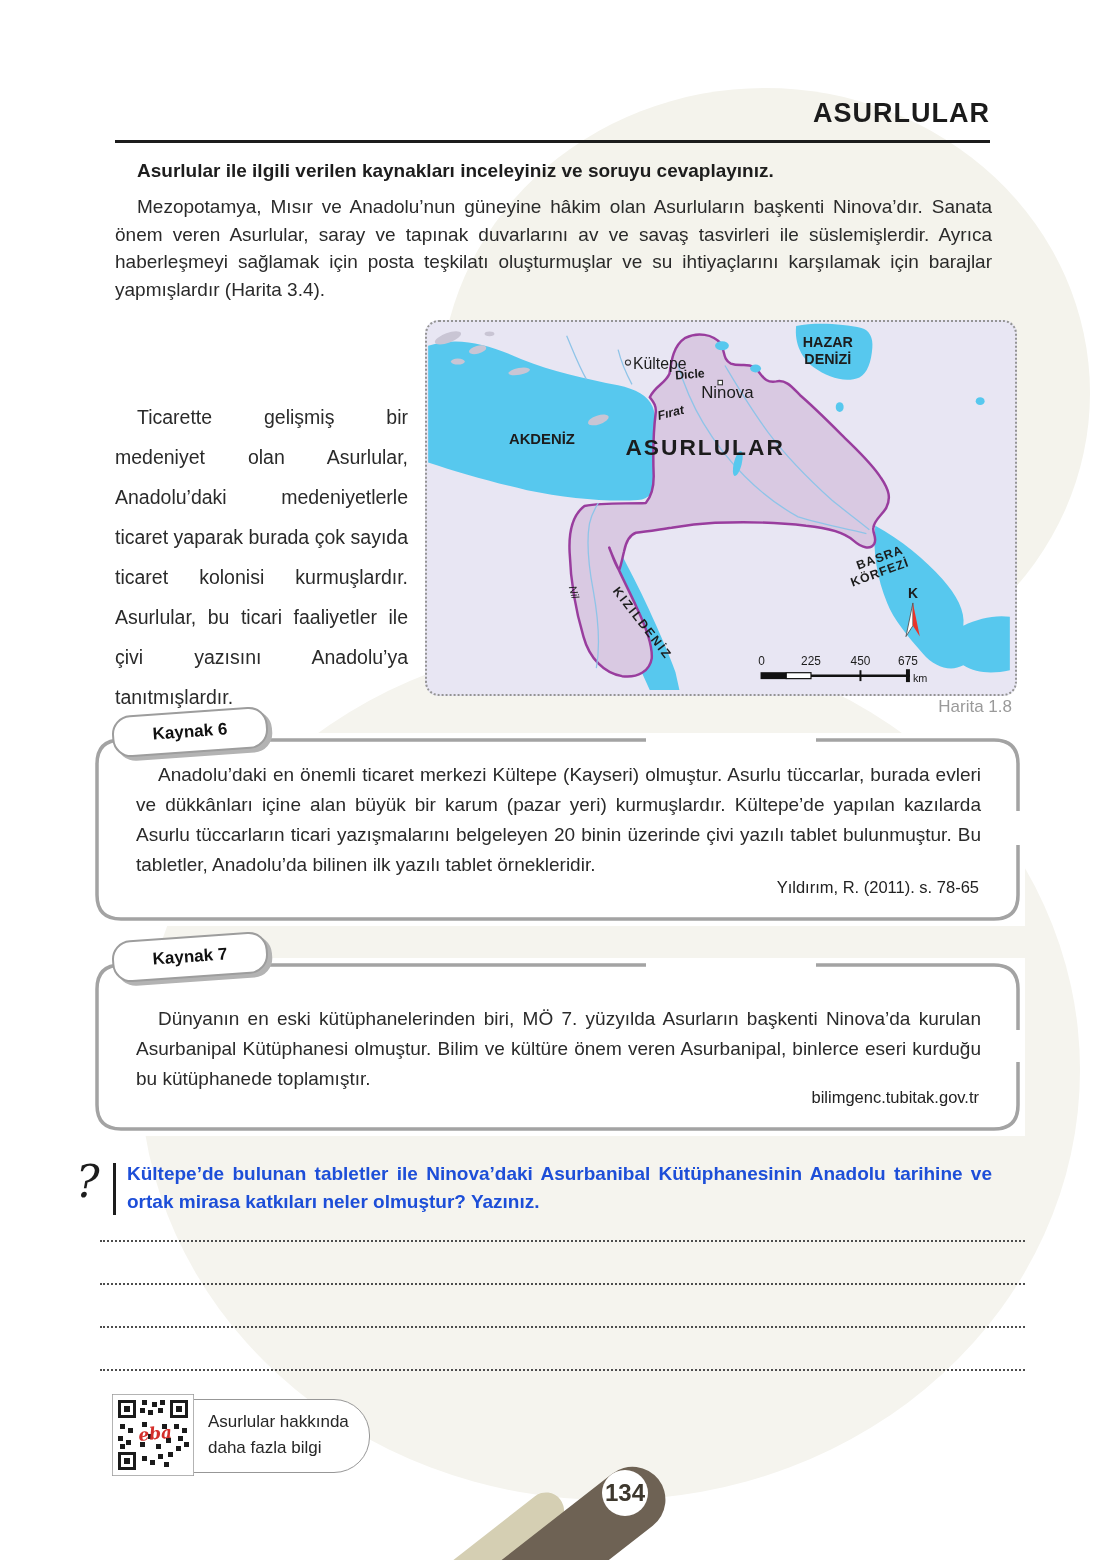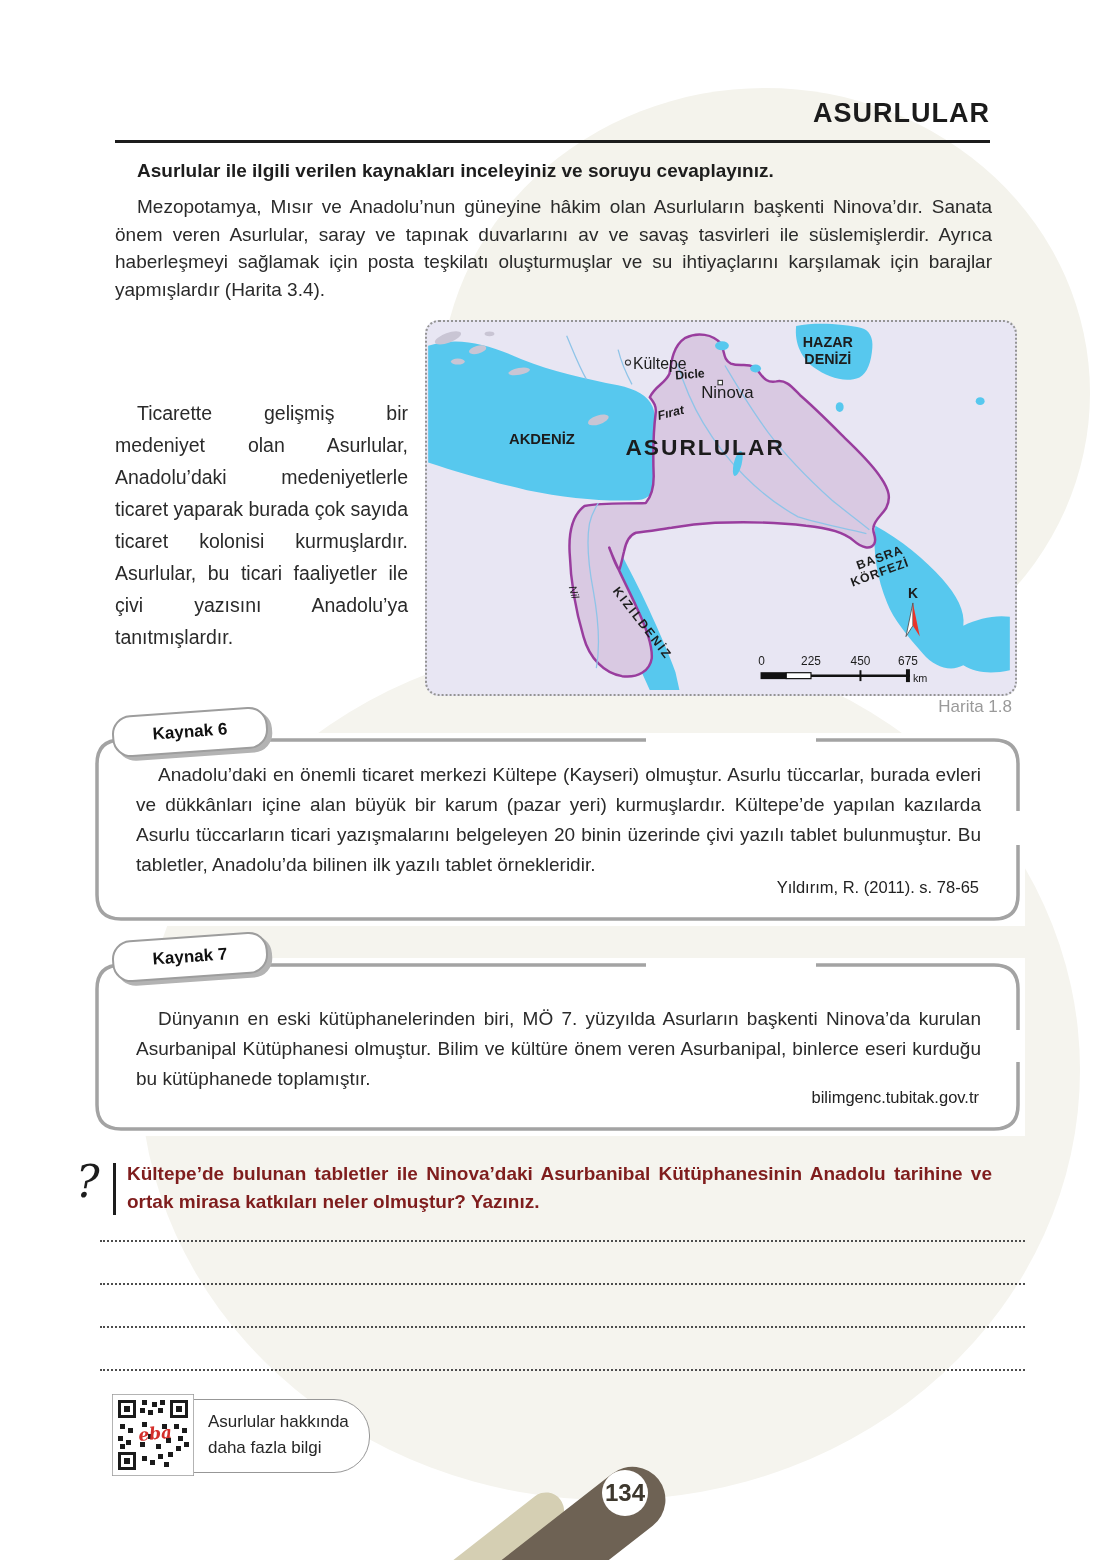--- a/index.html
+++ b/index.html
@@ -6,21 +6,21 @@
   .page{position:relative;width:1106px;height:1560px;background:#fff;overflow:hidden;
         font-family:"Liberation Sans",sans-serif;color:#222;padding-left:16px;}
   .blob{position:absolute;border-radius:50%;background:#f4f3ec;}
   
   .title{position:absolute;left:115px;top:98px;width:875px;text-align:right;
          font-size:27px;font-weight:bold;letter-spacing:1px;color:#1b1b1b;}
   .rule{position:absolute;left:115px;top:140px;width:875px;height:3px;background:#1c1c1c;}
   .instruction{position:absolute;left:137px;top:160px;width:855px;font-size:19px;font-weight:bold;color:#1d1d1d;}
   .bodypara{position:absolute;left:115px;top:193px;width:877px;font-size:19px;line-height:27.5px;
             text-align:justify;text-indent:22px;color:#2a2a2a;}
-  .sidepara{position:absolute;left:115px;top:397px;width:293px;font-size:19.5px;line-height:32px;
+  .sidepara{position:absolute;left:115px;top:397px;width:293px;font-size:19.5px;line-height:40px;
             text-align:justify;text-indent:22px;color:#2a2a2a;}
   
   .mapbox{position:absolute;left:425px;top:320px;width:588px;height:372px;
           border:2px dotted #949494;border-radius:14px;background:#e8e6f3;overflow:hidden;}
   .mapbox svg{display:block;}
   .mapcaption{position:absolute;left:715px;top:697px;width:297px;text-align:right;
               font-size:17px;color:#9a9a9a;}
   
   .srcbox{position:absolute;width:935px;background:#ffffff;}
   .srcbox .frame{position:absolute;left:0;top:0;}
@@ -29,21 +29,21 @@
        box-shadow:4px 4px 0 #b3b3b3;display:flex;align-items:center;justify-content:center;
        font-size:17px;font-weight:bold;color:#111;}
   .srctext{position:absolute;left:46px;width:845px;font-size:19px;line-height:30px;
            text-align:justify;text-indent:22px;color:#2a2a2a;}
   .srccite{position:absolute;right:46px;font-size:16.5px;color:#222;}
   
   .qmark{position:absolute;left:76px;top:1156px;font-family:"DejaVu Serif",serif;
          font-style:italic;font-size:44px;color:#1d1d1d;}
   .qbar{position:absolute;left:113px;top:1163px;width:3px;height:52px;background:#1d1d1d;}
   .qtext{position:absolute;left:127px;top:1160px;width:865px;font-size:19px;line-height:28px;
-         font-weight:bold;text-align:justify;color:#7f1d1d;}
+         font-weight:bold;text-align:justify;color:#1d4ed8;}
   .ansline{position:absolute;left:100px;width:925px;height:0;border-bottom:2.5px dotted #4d4d4d;}
   
   .qroutline{position:absolute;left:118px;top:1399px;width:250px;height:72px;
              border:1.5px solid #979797;border-radius:6px 36px 36px 6px;background:#fff;}
   .qrsvg{position:absolute;left:112px;top:1394px;}
   .qrlabel{position:absolute;left:208px;top:1409px;font-size:17px;line-height:26px;color:#262626;}
   
   .stripe-beige{position:absolute;left:320px;top:1655px;width:300px;height:36px;border-radius:18px;
                 background:#d5cfb3;transform-origin:18px 18px;transform:rotate(-38deg);}
   .stripe-brown{position:absolute;left:352px;top:1660px;width:380px;height:66px;border-radius:33px;

